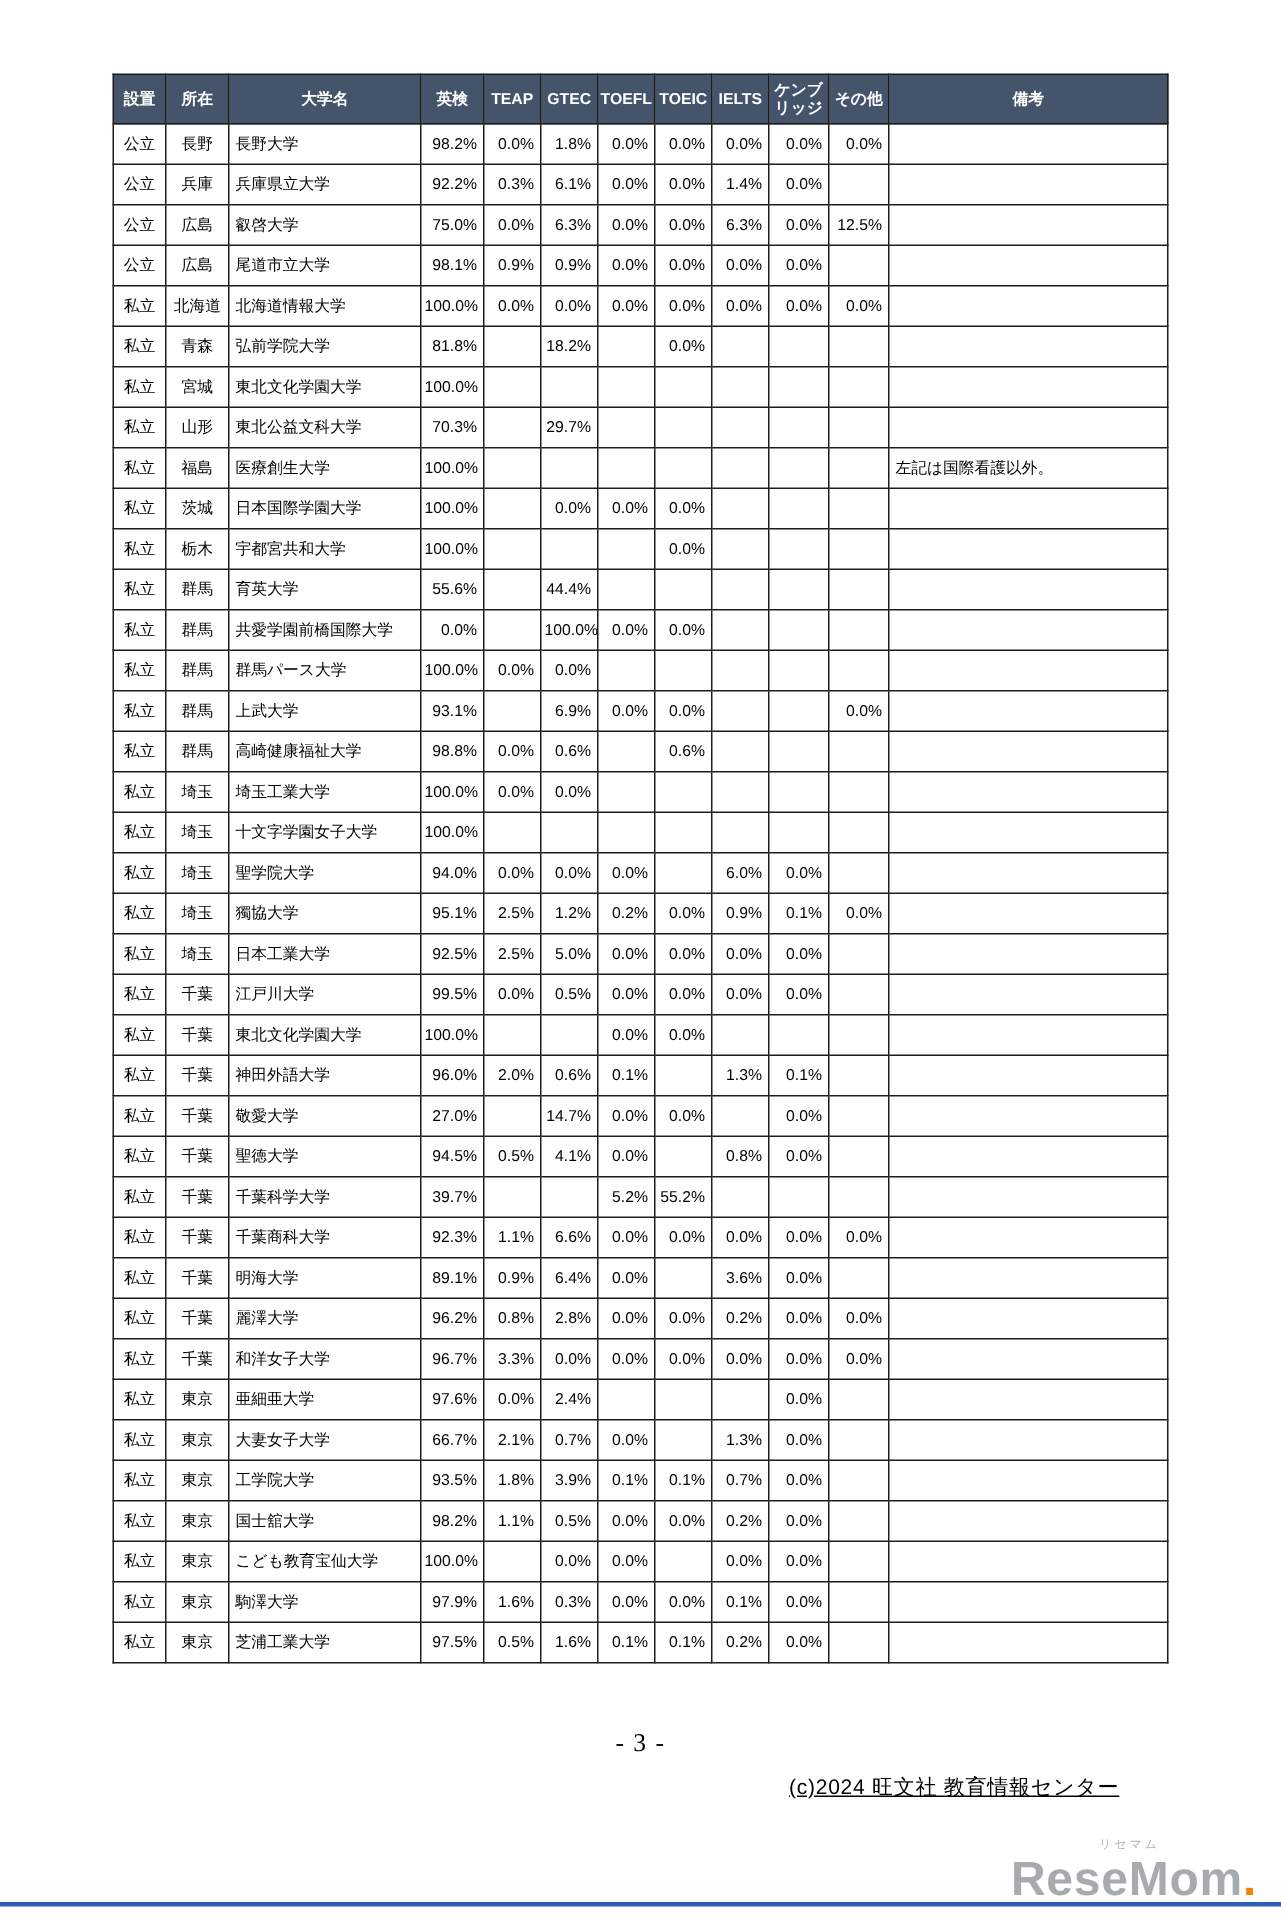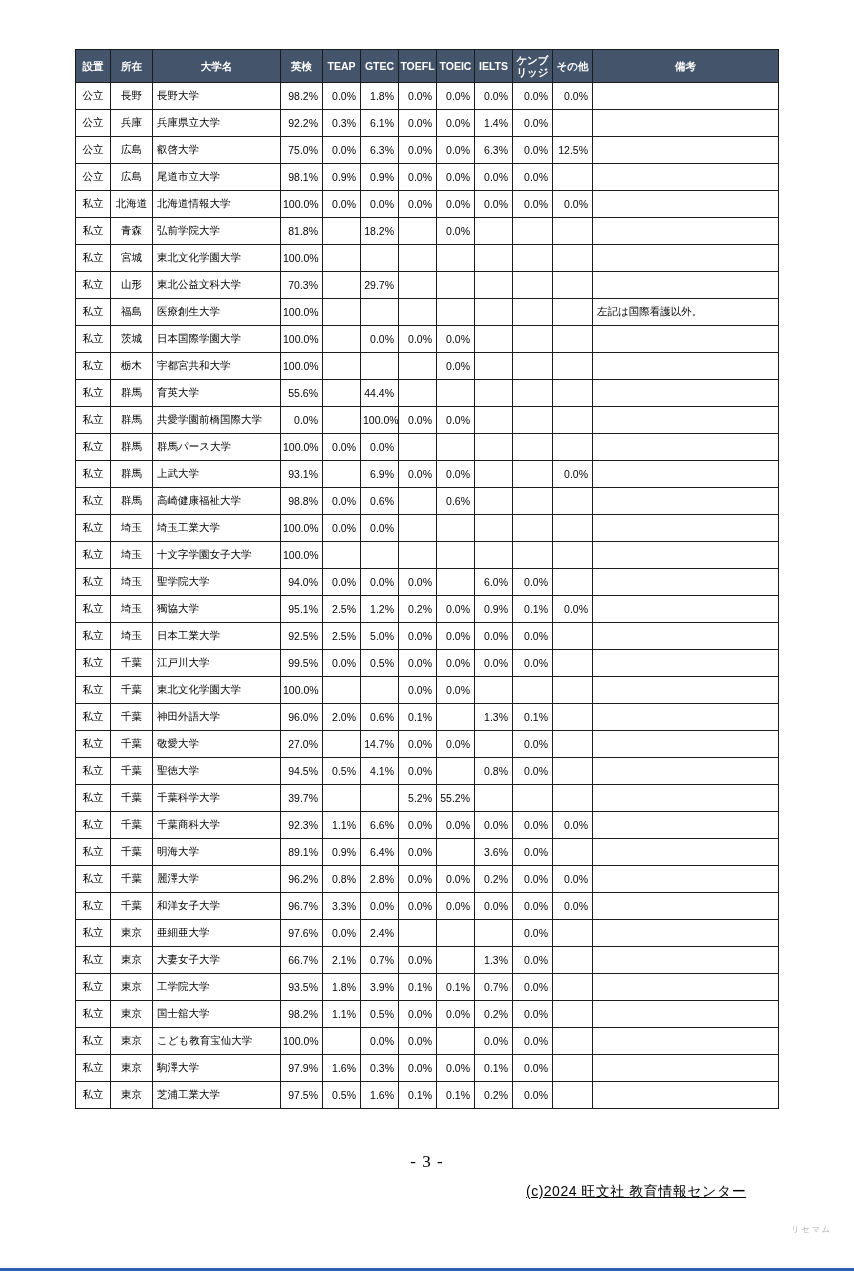--- a/index.html
+++ b/index.html
@@ -683,17 +683,18 @@
         </tr>
       </tbody>
   </table>
 
   <div class="page-number">- 3 -</div>
 
   <a class="copyright">(c)2024 旺文社 教育情報センター</a>
 
   <div class="logo-block">
     <div class="logo-small">リセマム</div>
+    <div class="logo-word"><span>ReseMom</span><span class="logo-dot">.</span></div>
   </div>
 
   <div class="footer-rule"></div>
 
 </div>
 
 </body></html>

